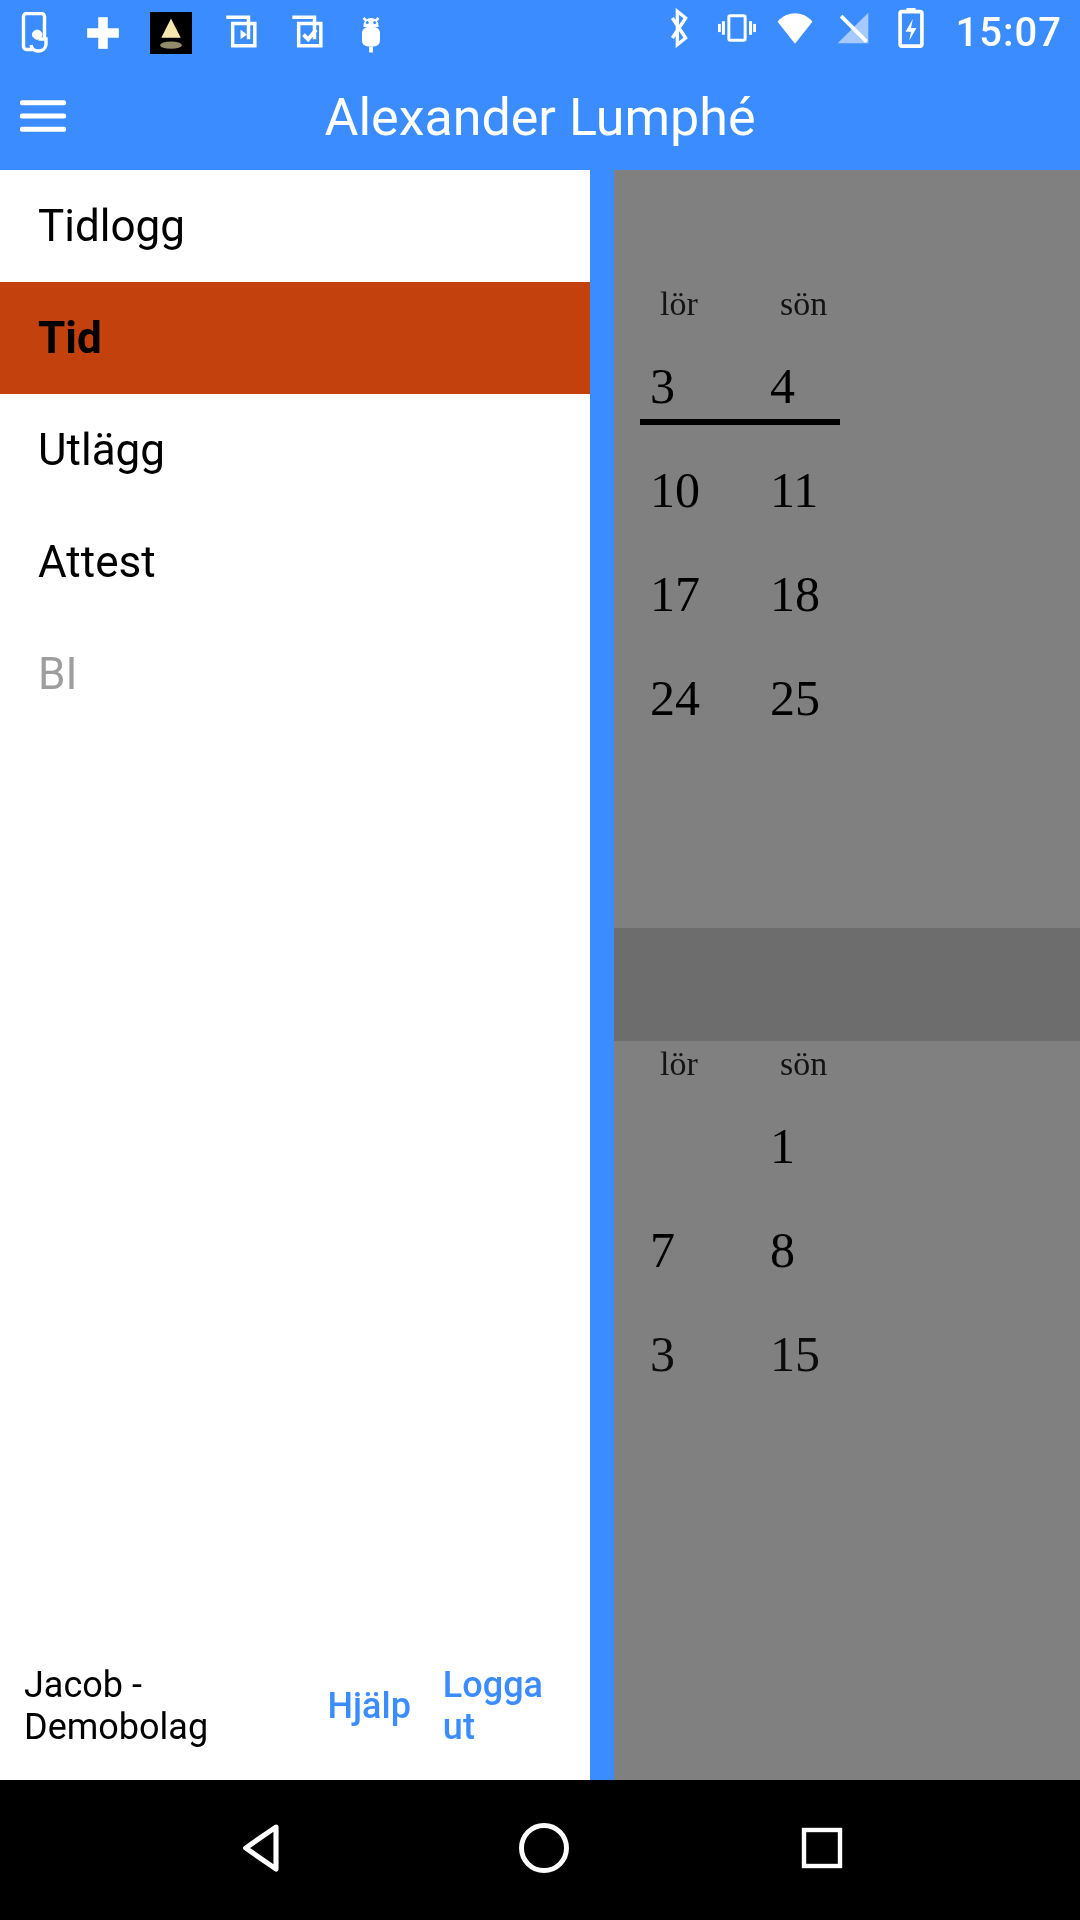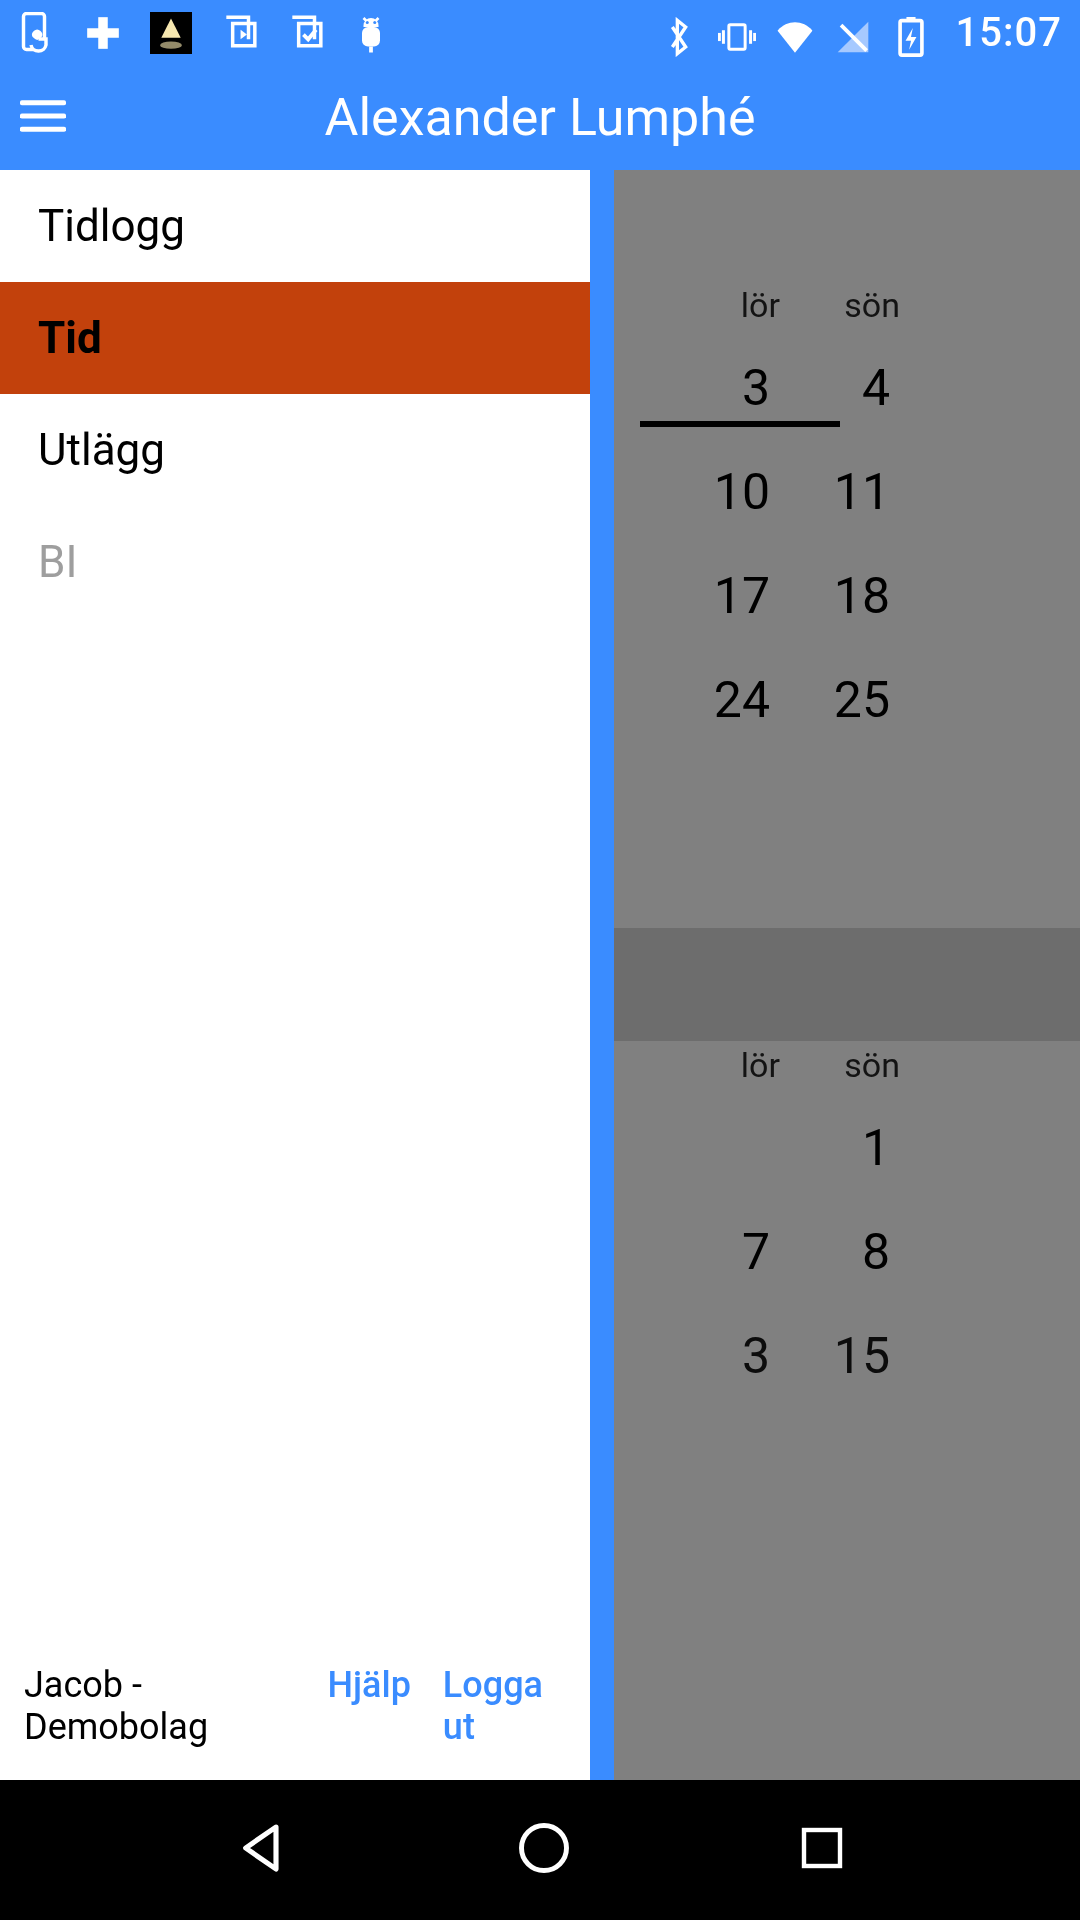--- a/index.html
+++ b/index.html
@@ -22,21 +22,21 @@
       position: absolute;
       top: 0; left: 0; right: 0;
       height: 65px;
       background: #3a8cff;
       display: flex;
       align-items: center;
       padding: 0 18px;
       color: #fff;
     }
     .status-left { display: flex; align-items: center; gap: 28px; }
-    .status-right { margin-left: auto; display: flex; align-items: flex-end; gap: 20px; }
+    .status-right { margin-left: auto; display: flex; align-items: flex-start; gap: 20px; }
     .status-icon { width: 38px; height: 38px; display:flex; align-items:center; justify-content:center; }
     .status-time { font-size: 40px; font-weight: 500; letter-spacing: 1px; margin-left: 6px; }
     .lamp-box { width:42px; height:42px; background:#000; display:flex; align-items:center; justify-content:center; }
 
     
     .app-bar {
       position: absolute;
       top: 65px; left: 0; right: 0;
       height: 105px;
       background: #3a8cff;
@@ -71,21 +71,22 @@
       width: 430px;
     }
     .cal-head {
       display: flex;
       font-size: 34px;
       color: #000;
       opacity: 0.85;
     }
     .cal-head span, .cal-row span {
       width: 120px;
-      text-align: right;
+      text-align: left;
+      font-family: Liberation Serif, serif;
     }
     .cal-row {
       display: flex;
       font-size: 50px;
       font-weight: 400;
       color: #000;
     }
     .cal-underline {
       height: 6px;
       background:#000;
@@ -116,21 +117,21 @@
       padding: 30px 38px;
       font-size: 44px;
       color: #000;
       cursor: pointer;
     }
     .drawer-item.selected { background: #c2410c; font-weight: bold; }
     .drawer-item.disabled { color: #9e9e9e; }
     .drawer-spacer { flex: 1; }
     .drawer-footer {
       display: flex;
-      align-items: flex-start;
+      align-items: center;
       padding: 24px 24px 32px 24px;
       font-size: 36px;
     }
     .drawer-user { color:#000; }
     .drawer-link {
       color: #3a8cff;
       font-weight: 500;
       cursor: pointer;
       margin-left: 32px;
     }
@@ -301,20 +302,21 @@
         <span>15</span>
       </div>
   </div>
 </div>
 
 <div class="drawer-blue-edge"></div>
 <div class="drawer">
   <div class="drawer-item">Tidlogg</div>
   <div class="drawer-item selected">Tid</div>
   <div class="drawer-item">Utlägg</div>
+  <div class="drawer-item">Attest</div>
   <div class="drawer-item disabled">BI</div>
   <div class="drawer-spacer"></div>
   <div class="drawer-footer">
     <span class="drawer-user">Jacob - Demobolag</span>
     <span class="drawer-link">Hjälp</span>
     <span class="drawer-link">Logga ut</span>
   </div>
 </div>
 
 <div class="nav-bar">

